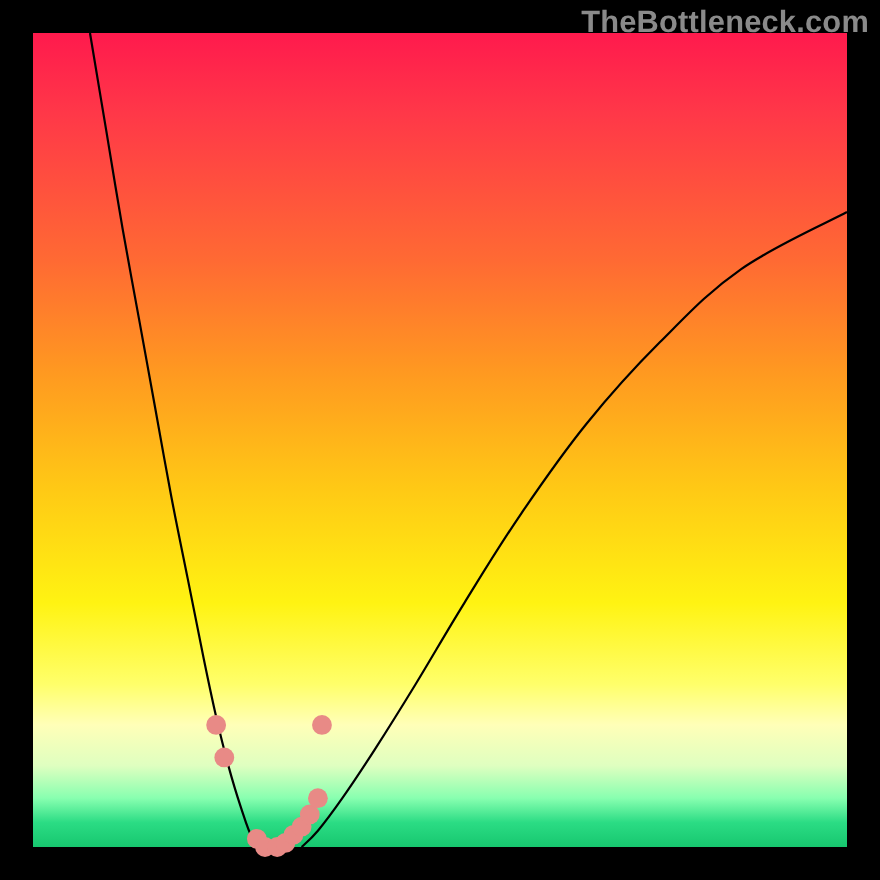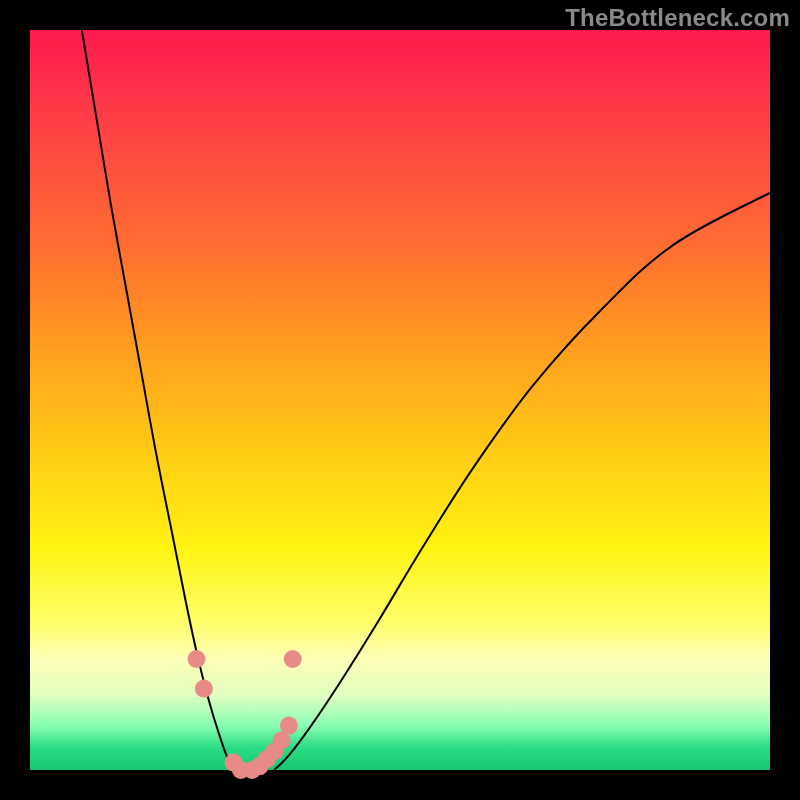--- a/index.html
+++ b/index.html
@@ -37,21 +37,21 @@
       #88ffb0 94%,
       #2bdc84 97%,
       #17c76f 100%
     );
   }
   .watermark {
     position: absolute;
     top: 4px;
     right: 10px;
     font-family: Arial, Helvetica, sans-serif;
-    font-size: 24px;
+    font-size: 28px;
     font-weight: 600;
     color: #8a8a8a;
     letter-spacing: 0.2px;
   }
   svg.curves {
     position: absolute;
     top: 30px;
     left: 30px;
     width: 740px;
     height: 740px;

